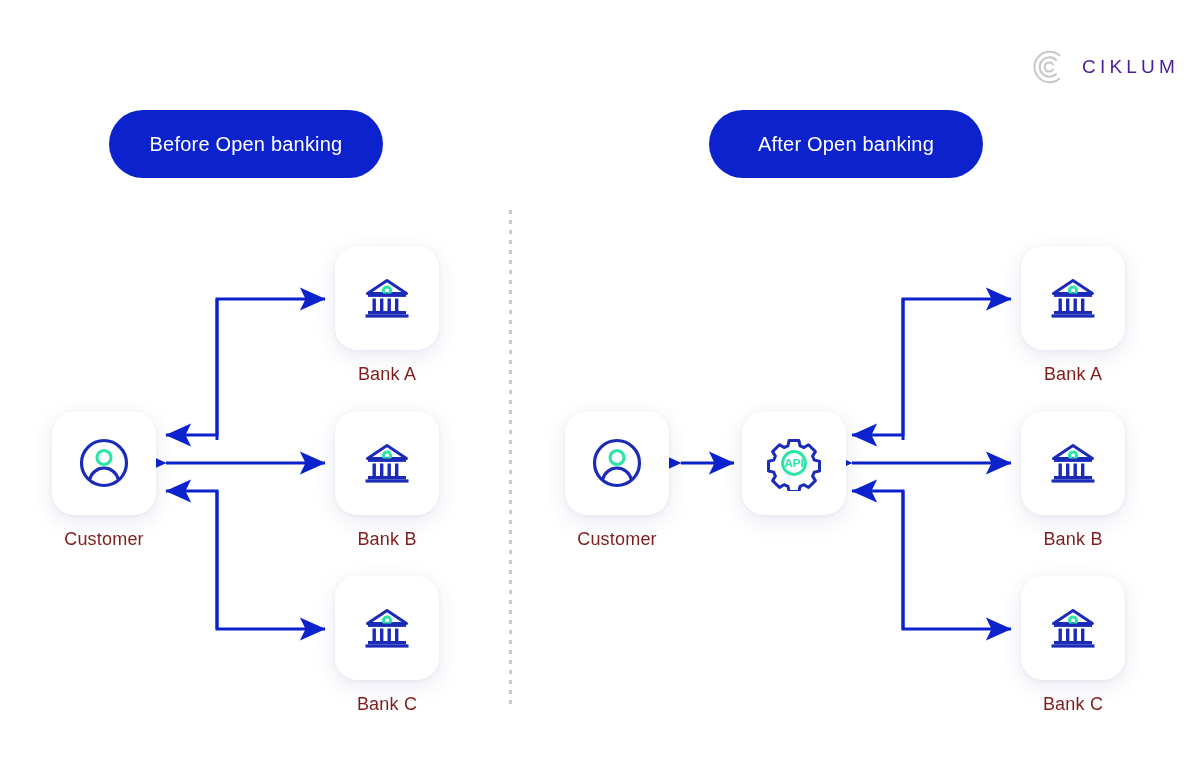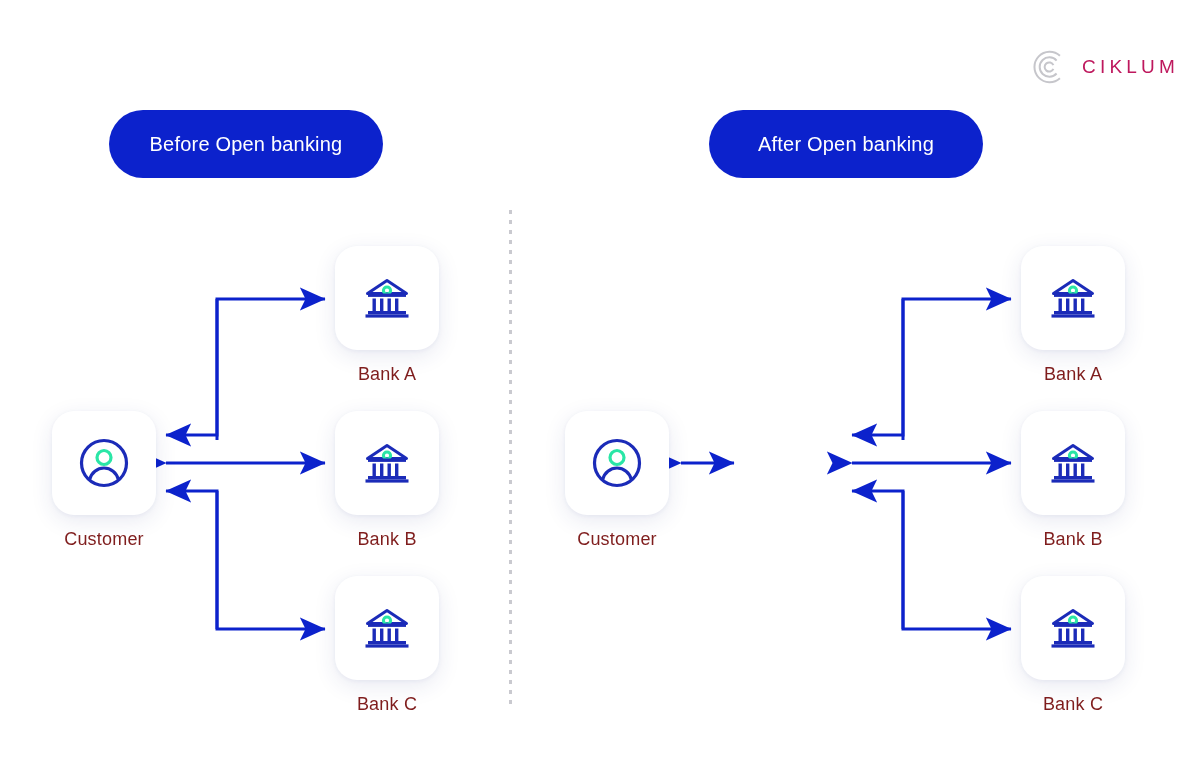--- a/index.html
+++ b/index.html
@@ -27,21 +27,21 @@
     left: 1030px;
     top: 48px;
     display: flex;
     align-items: center;
     gap: 14px;
   }
   .brand-mark { width: 38px; height: 38px; display: block; }
   .brand-word {
     font-size: 19px;
     letter-spacing: 4.2px;
-    color: #be185d;
+    color: #4c1d95;
     font-weight: 400;
     white-space: nowrap;
   }
 
   
   .pill {
     position: absolute;
     height: 68px;
     border-radius: 34px;
     background: #0c22cc;
@@ -241,20 +241,30 @@
     <div class="node-card">
       <svg class="node-icon" viewBox="0 0 56 56">
         <circle cx="28" cy="28" r="22.5" fill="none" stroke="#1b2bb8" stroke-width="3.2"></circle>
         <circle cx="28" cy="22.5" r="7" fill="none" stroke="#2ae6a6" stroke-width="3.2"></circle>
         <path d="M13.8 44.2a14.6 14.6 0 0 1 28.4 0" fill="none" stroke="#1b2bb8" stroke-width="3.2" stroke-linecap="round"></path>
       </svg>
     </div>
     <div class="node-label">Customer</div>
   </div>
 
+  <div class="node n-api-r">
+    <div class="node-card">
+      <svg class="node-icon" viewBox="0 0 56 56">
+        <path d="M23.1 5.6h9.8l1.1 5.2 4.0 1.7 4.5-2.8 6.9 6.9-2.8 4.5 1.7 4.0 5.2 1.1v9.8l-5.2 1.1-1.7 4.0 2.8 4.5-6.9 6.9-4.5-2.8-4.0 1.7-1.1 5.2h-9.8l-1.1-5.2-4.0-1.7-4.5 2.8-6.9-6.9 2.8-4.5-1.7-4.0-5.2-1.1v-9.8l5.2-1.1 1.7-4.0-2.8-4.5 6.9-6.9 4.5 2.8 4.0-1.7z" fill="none" stroke="#1b2bb8" stroke-width="3" stroke-linejoin="round"></path>
+        <circle cx="28" cy="28" r="11.4" fill="none" stroke="#2ae6a6" stroke-width="3"></circle>
+        <text x="28" y="32.4" text-anchor="middle" font-family="Liberation Sans, sans-serif" font-size="11.5" font-weight="700" fill="#2ae6a6">API</text>
+      </svg>
+    </div>
+    <div class="node-label">API</div>
+  </div>
 
   <div class="node n-bankA-r">
     <div class="node-card">
       <svg class="node-icon" viewBox="0 0 56 56">
         <path d="M8.5 23.5 L28 10.5 L47.5 23.5 Z" fill="none" stroke="#1b2bb8" stroke-width="3" stroke-linejoin="round"></path>
         <circle cx="28" cy="20.5" r="3.6" fill="none" stroke="#2ae6a6" stroke-width="3"></circle>
         <rect x="9" y="23.5" width="38" height="3.4" fill="#1b2bb8"></rect>
         <rect x="13.5" y="28.5" width="3.4" height="12.5" fill="#1b2bb8"></rect>
         <rect x="21" y="28.5" width="3.4" height="12.5" fill="#1b2bb8"></rect>
         <rect x="28.5" y="28.5" width="3.4" height="12.5" fill="#1b2bb8"></rect>

